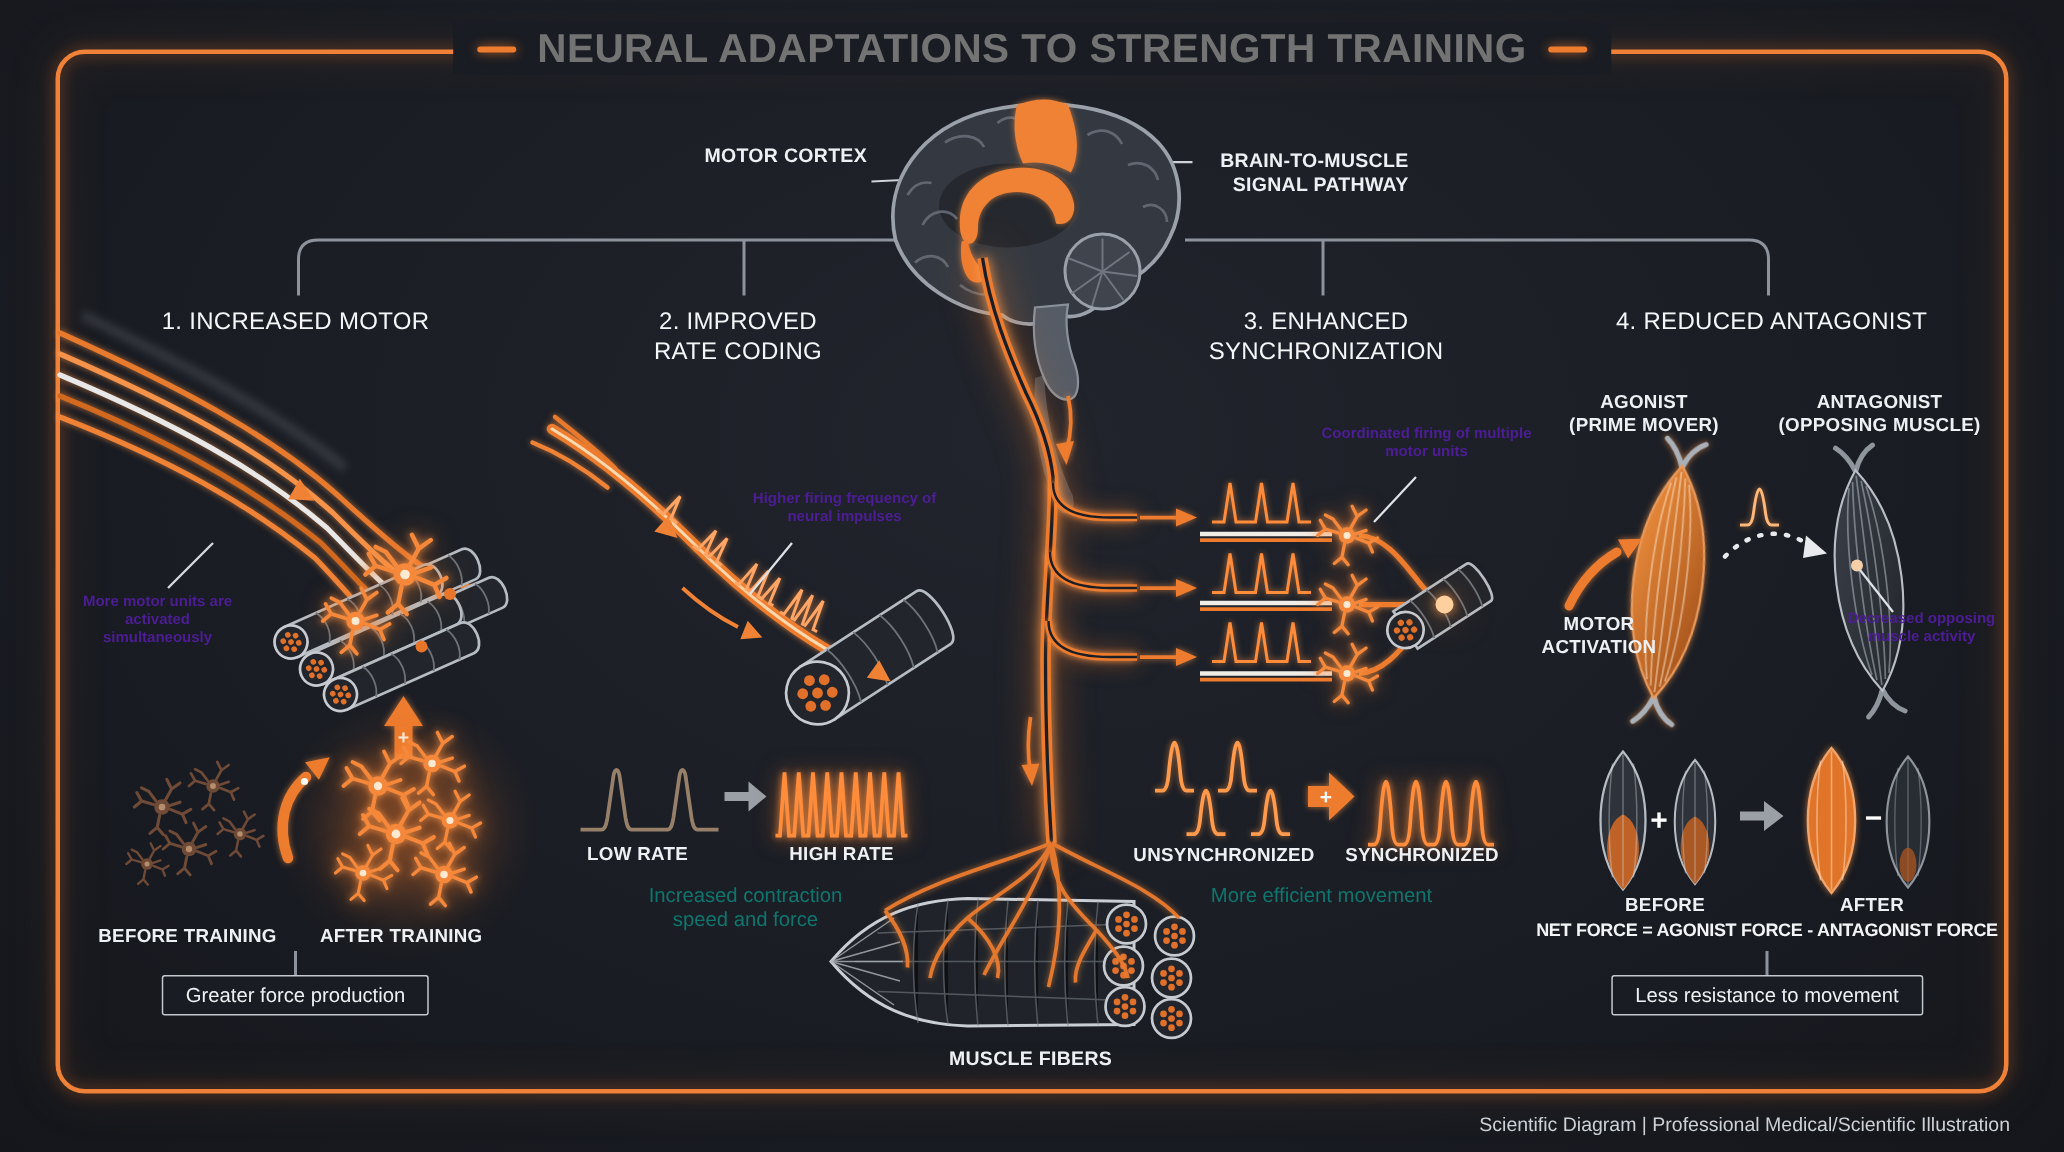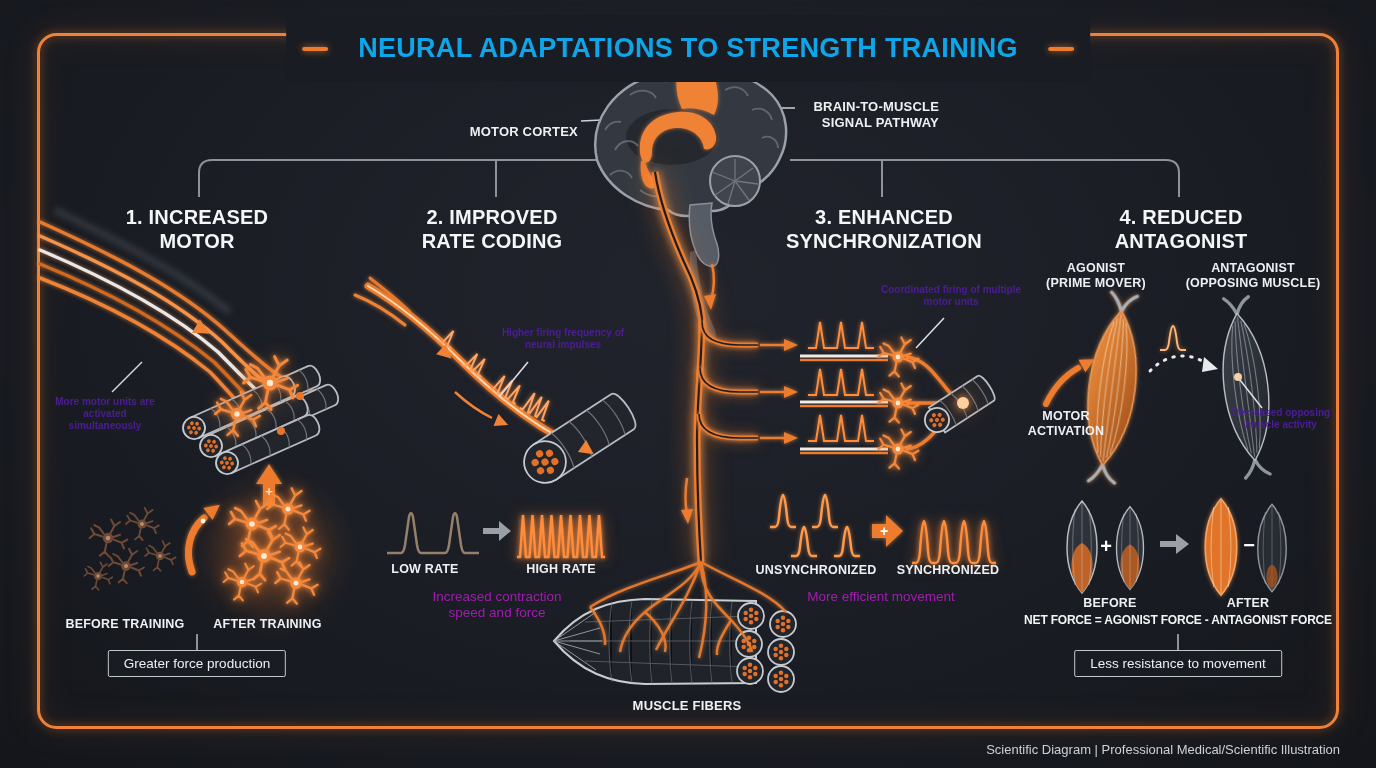--- a/index.html
+++ b/index.html
@@ -4,37 +4,37 @@
 <style>
   html,body{margin:0;padding:0;}
   body{
     width:1376px;height:768px;position:relative;overflow:hidden;
     background:radial-gradient(ellipse at 50% 38%, #21242c 0%, #1a1d24 55%, #14161b 100%);
     font-family:"Liberation Sans", sans-serif;
     color:#eef0f3;
   }
   svg{position:absolute;left:0;top:0;}
   .t{position:absolute;text-align:center;line-height:1.22;}
-  .h2{font-weight:700;font-size:20px;letter-spacing:.2px;color:#f4f6f8;}
+  .h2{font-weight:400;font-size:16px;letter-spacing:.2px;color:#f4f6f8;}
   .lbl{font-weight:700;font-size:12.5px;letter-spacing:.2px;color:#eef1f4;}
   .ann{font-weight:700;font-size:10px;color:#4c1d95;}
-  .cap{font-weight:400;font-size:13.5px;color:#a21caf;}
+  .cap{font-weight:400;font-size:13.5px;color:#0f766e;}
   .formula{font-weight:700;font-size:12px;letter-spacing:-.2px;color:#f2f4f6;}
   .callout{
     position:absolute;transform:translateX(-50%);
     border:1.5px solid #c3c8ce;border-radius:2px;padding:5px 15px;
     font-size:13.5px;color:#eef0f3;white-space:nowrap;
     background:rgba(26,29,36,.72);
   }
   .title-wrap{
     position:absolute;left:50%;top:15px;transform:translateX(-50%);
     display:flex;align-items:center;gap:14px;
     background:#191c23;padding:2px 16px;
   }
-  .title-wrap h1{margin:16px;font-size:27px;font-weight:700;letter-spacing:.3px;color:#0ea5e9;white-space:nowrap;}
+  .title-wrap h1{margin:0;font-size:27px;font-weight:700;letter-spacing:.3px;color:#737373;white-space:nowrap;}
   .dash{width:26px;height:4px;border-radius:2px;background:var(--accent,#ee7c2e);
         box-shadow:0 0 7px rgba(238,124,46,.8);}
   .footer{position:absolute;font-size:13px;color:#ccd1d7;text-align:center;}
   
   .gl-o{filter:drop-shadow(0 0 2.5px rgba(255,150,70,.9)) drop-shadow(0 0 7px rgba(240,120,40,.5));}
   .gl-s{filter:drop-shadow(0 0 2px rgba(255,150,70,.65));}
   .gl-b{filter:drop-shadow(0 0 4px rgba(255,160,80,.9)) drop-shadow(0 0 12px rgba(240,120,40,.55));}
   .frame-glow{filter:drop-shadow(0 0 5px rgba(238,124,46,.6)) drop-shadow(0 0 14px rgba(238,124,46,.25));}
   .blur2{filter:blur(3px);}
   .blur18{filter:blur(18px);}
@@ -429,21 +429,21 @@
     </g>
   </g>
 </svg>
 
 <div class="title-wrap">
   <span class="dash"></span>
   <h1>NEURAL ADAPTATIONS TO STRENGTH TRAINING</h1>
   <span class="dash"></span>
 </div>
 
-<div class="t lbl" style="left:440px;top:124px;width:138px;text-align:right;font-size:13px">MOTOR CORTEX</div>
+<div class="t lbl" style="left:440px;top:96px;width:138px;text-align:right;font-size:13px">MOTOR CORTEX</div>
 <div class="t lbl" style="left:799px;top:99px;width:140px;text-align:right;font-size:13px">
   <div>BRAIN-TO-MUSCLE</div>
   <div>SIGNAL PATHWAY</div>
 </div>
 
 <div class="t h2" style="left:87px;top:205px;width:220px">
   <div>1. INCREASED MOTOR</div>
 </div>
 <div class="t h2" style="left:392px;top:205px;width:200px">
   <div>2. IMPROVED</div>

